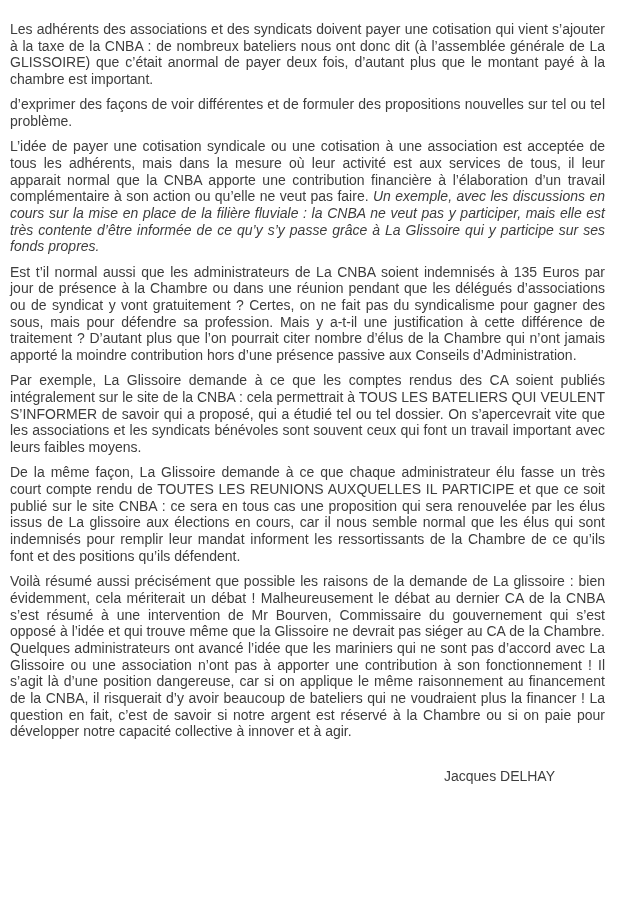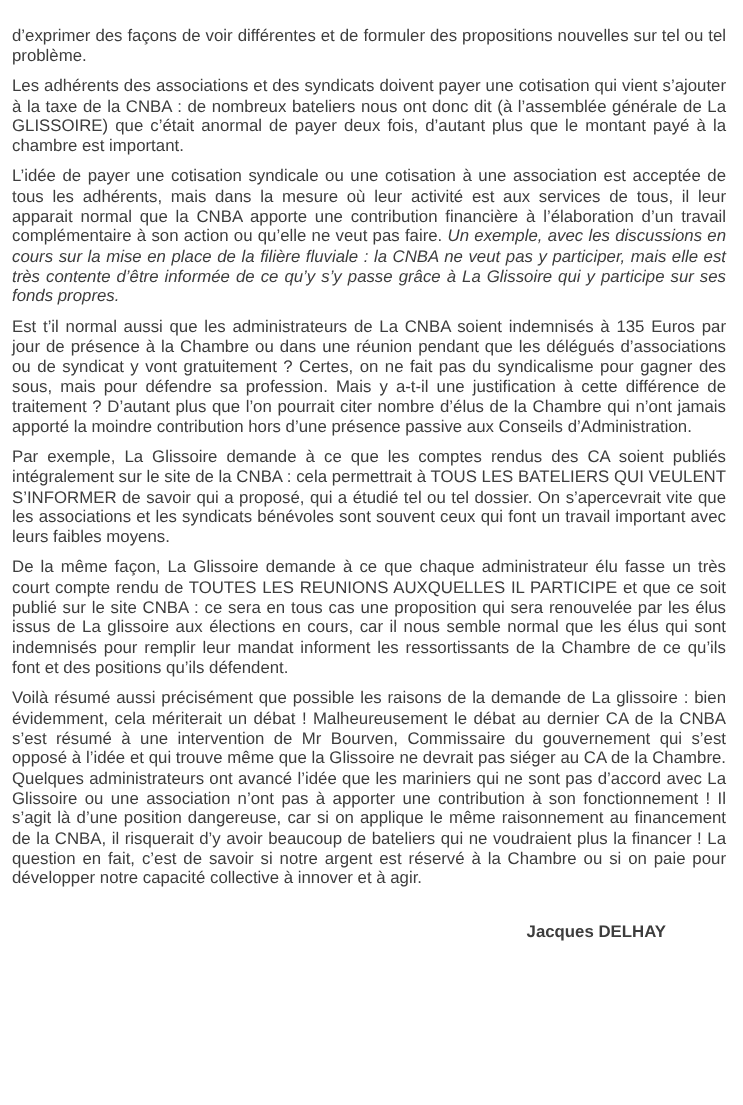--- a/index.html
+++ b/index.html
@@ -24,31 +24,30 @@
     margin: 0 0 8.5px 0;
     text-align: justify;
   }
   .italic {
     font-style: italic;
   }
   .signature {
     margin-top: 28px;
     text-align: right;
     padding-right: 50px;
-    font-weight: bold;
   }
 </style>
 </head>
 <body>
 
 <div class="page">
 
+  <p class="para">Les adhérents des associations et des syndicats doivent payer une cotisation qui vient s’ajouter à la taxe de la CNBA : de nombreux bateliers nous ont donc dit (à l’assemblée générale de La GLISSOIRE) que c’était anormal de payer deux fois, d’autant plus que le montant payé à la chambre est important.</p>
+
   <p class="para">d’exprimer des façons de voir différentes et de formuler des propositions nouvelles sur tel ou tel problème.</p>
-
-  <p class="para">Les adhérents des associations et des syndicats doivent payer une cotisation qui vient s’ajouter à la taxe de la CNBA : de nombreux bateliers nous ont donc dit (à l’assemblée générale de La GLISSOIRE) que c’était anormal de payer deux fois, d’autant plus que le montant payé à la chambre est important.</p>
 
   <p class="para">
     <span>L’idée de payer une cotisation syndicale ou une cotisation à une association est acceptée de tous les adhérents, mais dans la mesure où leur activité est aux services de tous, il leur apparait normal que la CNBA apporte une contribution financière à l’élaboration d’un travail complémentaire à son action ou qu’elle ne veut pas faire. </span><span class="italic">Un exemple, avec les discussions en cours sur la mise en place de la filière fluviale : la CNBA ne veut pas y participer, mais elle est très contente d’être informée de ce qu’y s’y passe grâce à La Glissoire qui y participe sur ses fonds propres.</span>
   </p>
 
   <p class="para">Est t’il normal aussi que les administrateurs de La CNBA soient indemnisés à 135 Euros par jour de présence à la Chambre ou dans une réunion pendant que les délégués d’associations ou de syndicat y vont gratuitement ? Certes, on ne fait pas du syndicalisme pour gagner des sous, mais pour défendre sa profession. Mais y a-t-il une justification à cette différence de traitement ? D’autant plus que l’on pourrait citer nombre d’élus de la Chambre qui n’ont jamais apporté la moindre contribution hors d’une présence passive aux Conseils d’Administration.</p>
 
   <p class="para">Par exemple, La Glissoire demande à ce que les comptes rendus des CA soient publiés intégralement sur le site de la CNBA : cela permettrait à TOUS LES BATELIERS QUI VEULENT S’INFORMER de savoir qui a proposé, qui a étudié tel ou tel dossier. On s’apercevrait vite que les associations et les syndicats bénévoles sont souvent ceux qui font un travail important avec leurs faibles moyens.</p>
 
   <p class="para">De la même façon, La Glissoire demande à ce que chaque administrateur élu fasse un très court compte rendu de TOUTES LES REUNIONS AUXQUELLES IL PARTICIPE et que ce soit publié sur le site CNBA : ce sera en tous cas une proposition qui sera renouvelée par les élus issus de La glissoire aux élections en cours, car il nous semble normal que les élus qui sont indemnisés pour remplir leur mandat informent les ressortissants de la Chambre de ce qu’ils font et des positions qu’ils défendent.</p>

